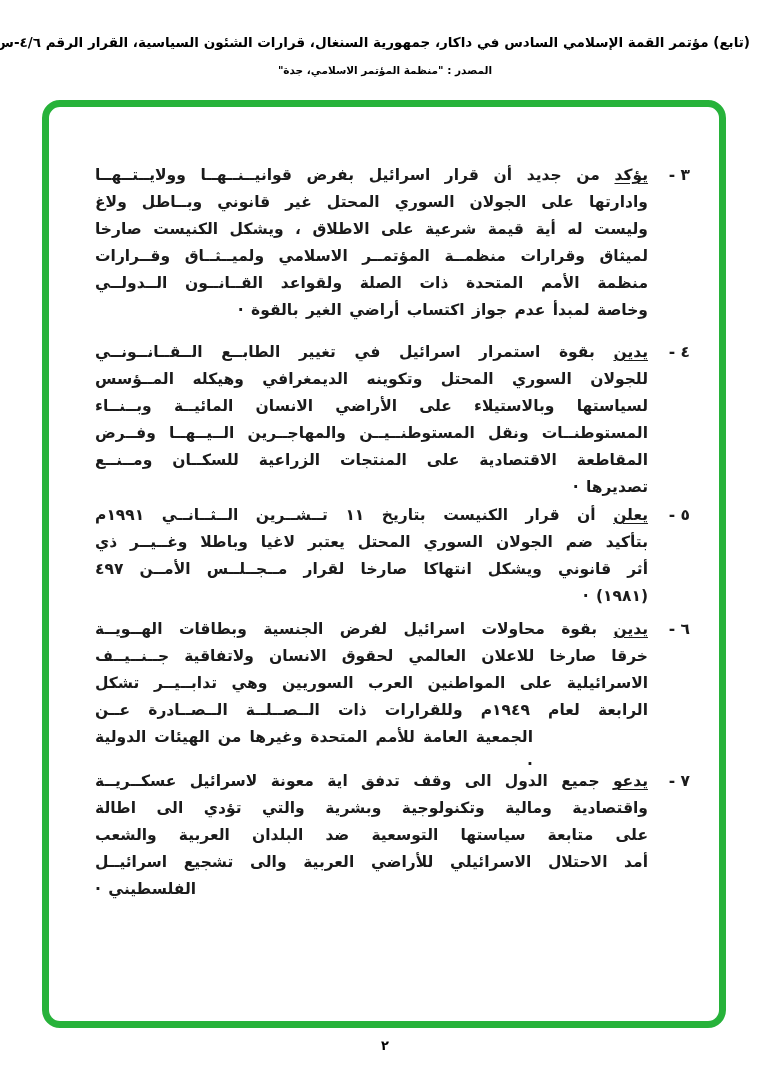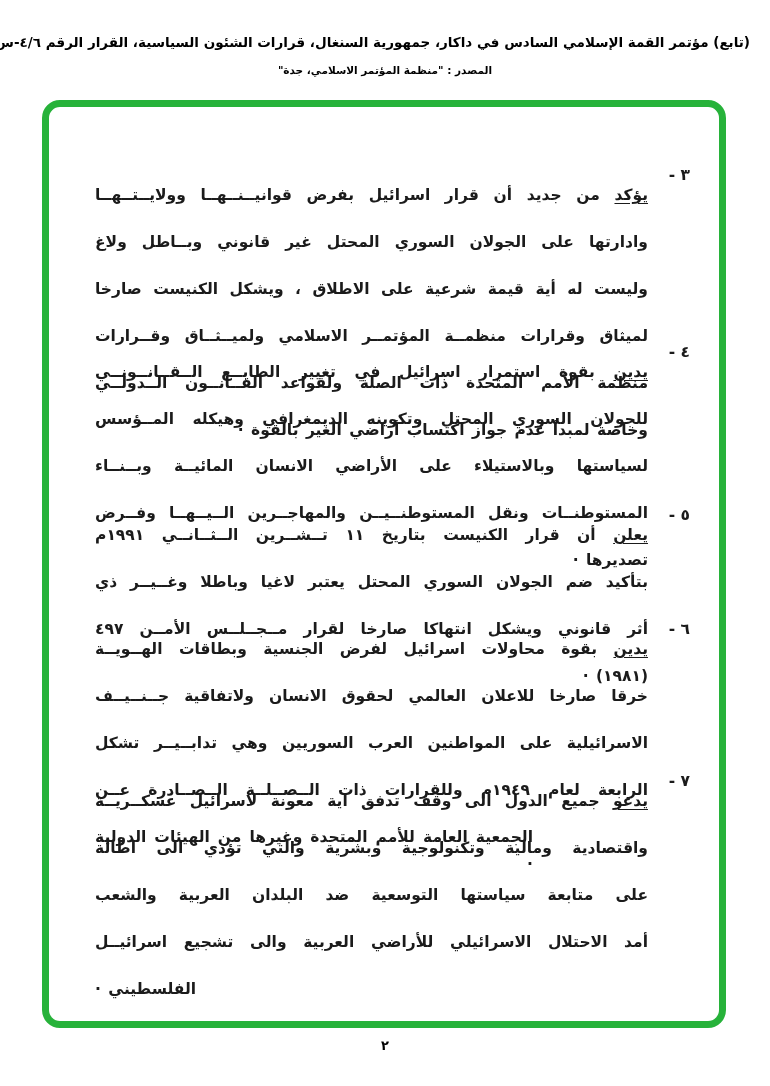--- a/index.html
+++ b/index.html
@@ -26,21 +26,21 @@
     position:absolute;right:0;left:0;display:flex;direction:rtl;
     font-size:15.5px;font-weight:bold;line-height:27px;color:#1b1b1b;
   }
   .para:nth-child(1){top:0;}
   .para:nth-child(2){top:177px;}
   .para:nth-child(3){top:340px;}
   .para:nth-child(4){top:454px;}
   .para:nth-child(5){top:606px;}
   .marker{flex:0 0 42px;text-align:right;white-space:nowrap;}
   .lines{flex:1 1 auto;min-width:0;}
-  .line{direction:rtl;text-align:right;word-spacing:2px;margin-top:20px;}
+  .line{direction:rtl;text-align:right;word-spacing:2px;}
   .line.justify{text-align:justify;text-align-last:justify;}
   .line.left{text-align:left;text-align-last:left;}
   .line.leftjust{text-align:justify;text-align-last:justify;padding-left:0;padding-right:115px;}
   .line u{text-decoration:underline;text-underline-offset:3px;}
   .pagenum{
     position:absolute;top:1038px;left:0;right:0;text-align:center;
     font-size:13px;font-weight:bold;color:#000;
   }
 </style>
 </head>
@@ -62,20 +62,21 @@
           <div class="line right">وخاصة لمبدأ عدم جواز اكتساب أراضي الغير بالقوة ·</div>
         </div>
       </div>
       <div class="para">
         <div class="marker">٤ -</div>
         <div class="lines">
           <div class="line justify"><u>يدين</u> <span> بقوة استمرار اسرائيل في تغيير الطابــع الــقــانــونــي</span></div>
           <div class="line justify">للجولان السوري المحتل وتكوينه الديمغرافي وهيكله المــؤسس</div>
           <div class="line justify">لسياستها وبالاستيلاء على الأراضي الانسان المائيــة وبــنــاء</div>
           <div class="line justify">المستوطنــات ونقل المستوطنــيــن والمهاجــرين الــيــهــا وفــرض</div>
+          <div class="line justify">المقاطعة الاقتصادية على المنتجات الزراعية للسكــان ومــنــع</div>
           <div class="line right">تصديرها ·</div>
         </div>
       </div>
       <div class="para">
         <div class="marker">٥ -</div>
         <div class="lines">
           <div class="line justify"><u>يعلن</u> <span> أن قرار الكنيست بتاريخ ١١ تــشــرين الــثــانــي ١٩٩١م</span></div>
           <div class="line justify">بتأكيد ضم الجولان السوري المحتل يعتبر لاغيا وباطلا وغــيــر ذي</div>
           <div class="line justify">أثر قانوني ويشكل انتهاكا صارخا لقرار مــجــلــس الأمــن ٤٩٧</div>
           <div class="line right">(١٩٨١) ·</div>

